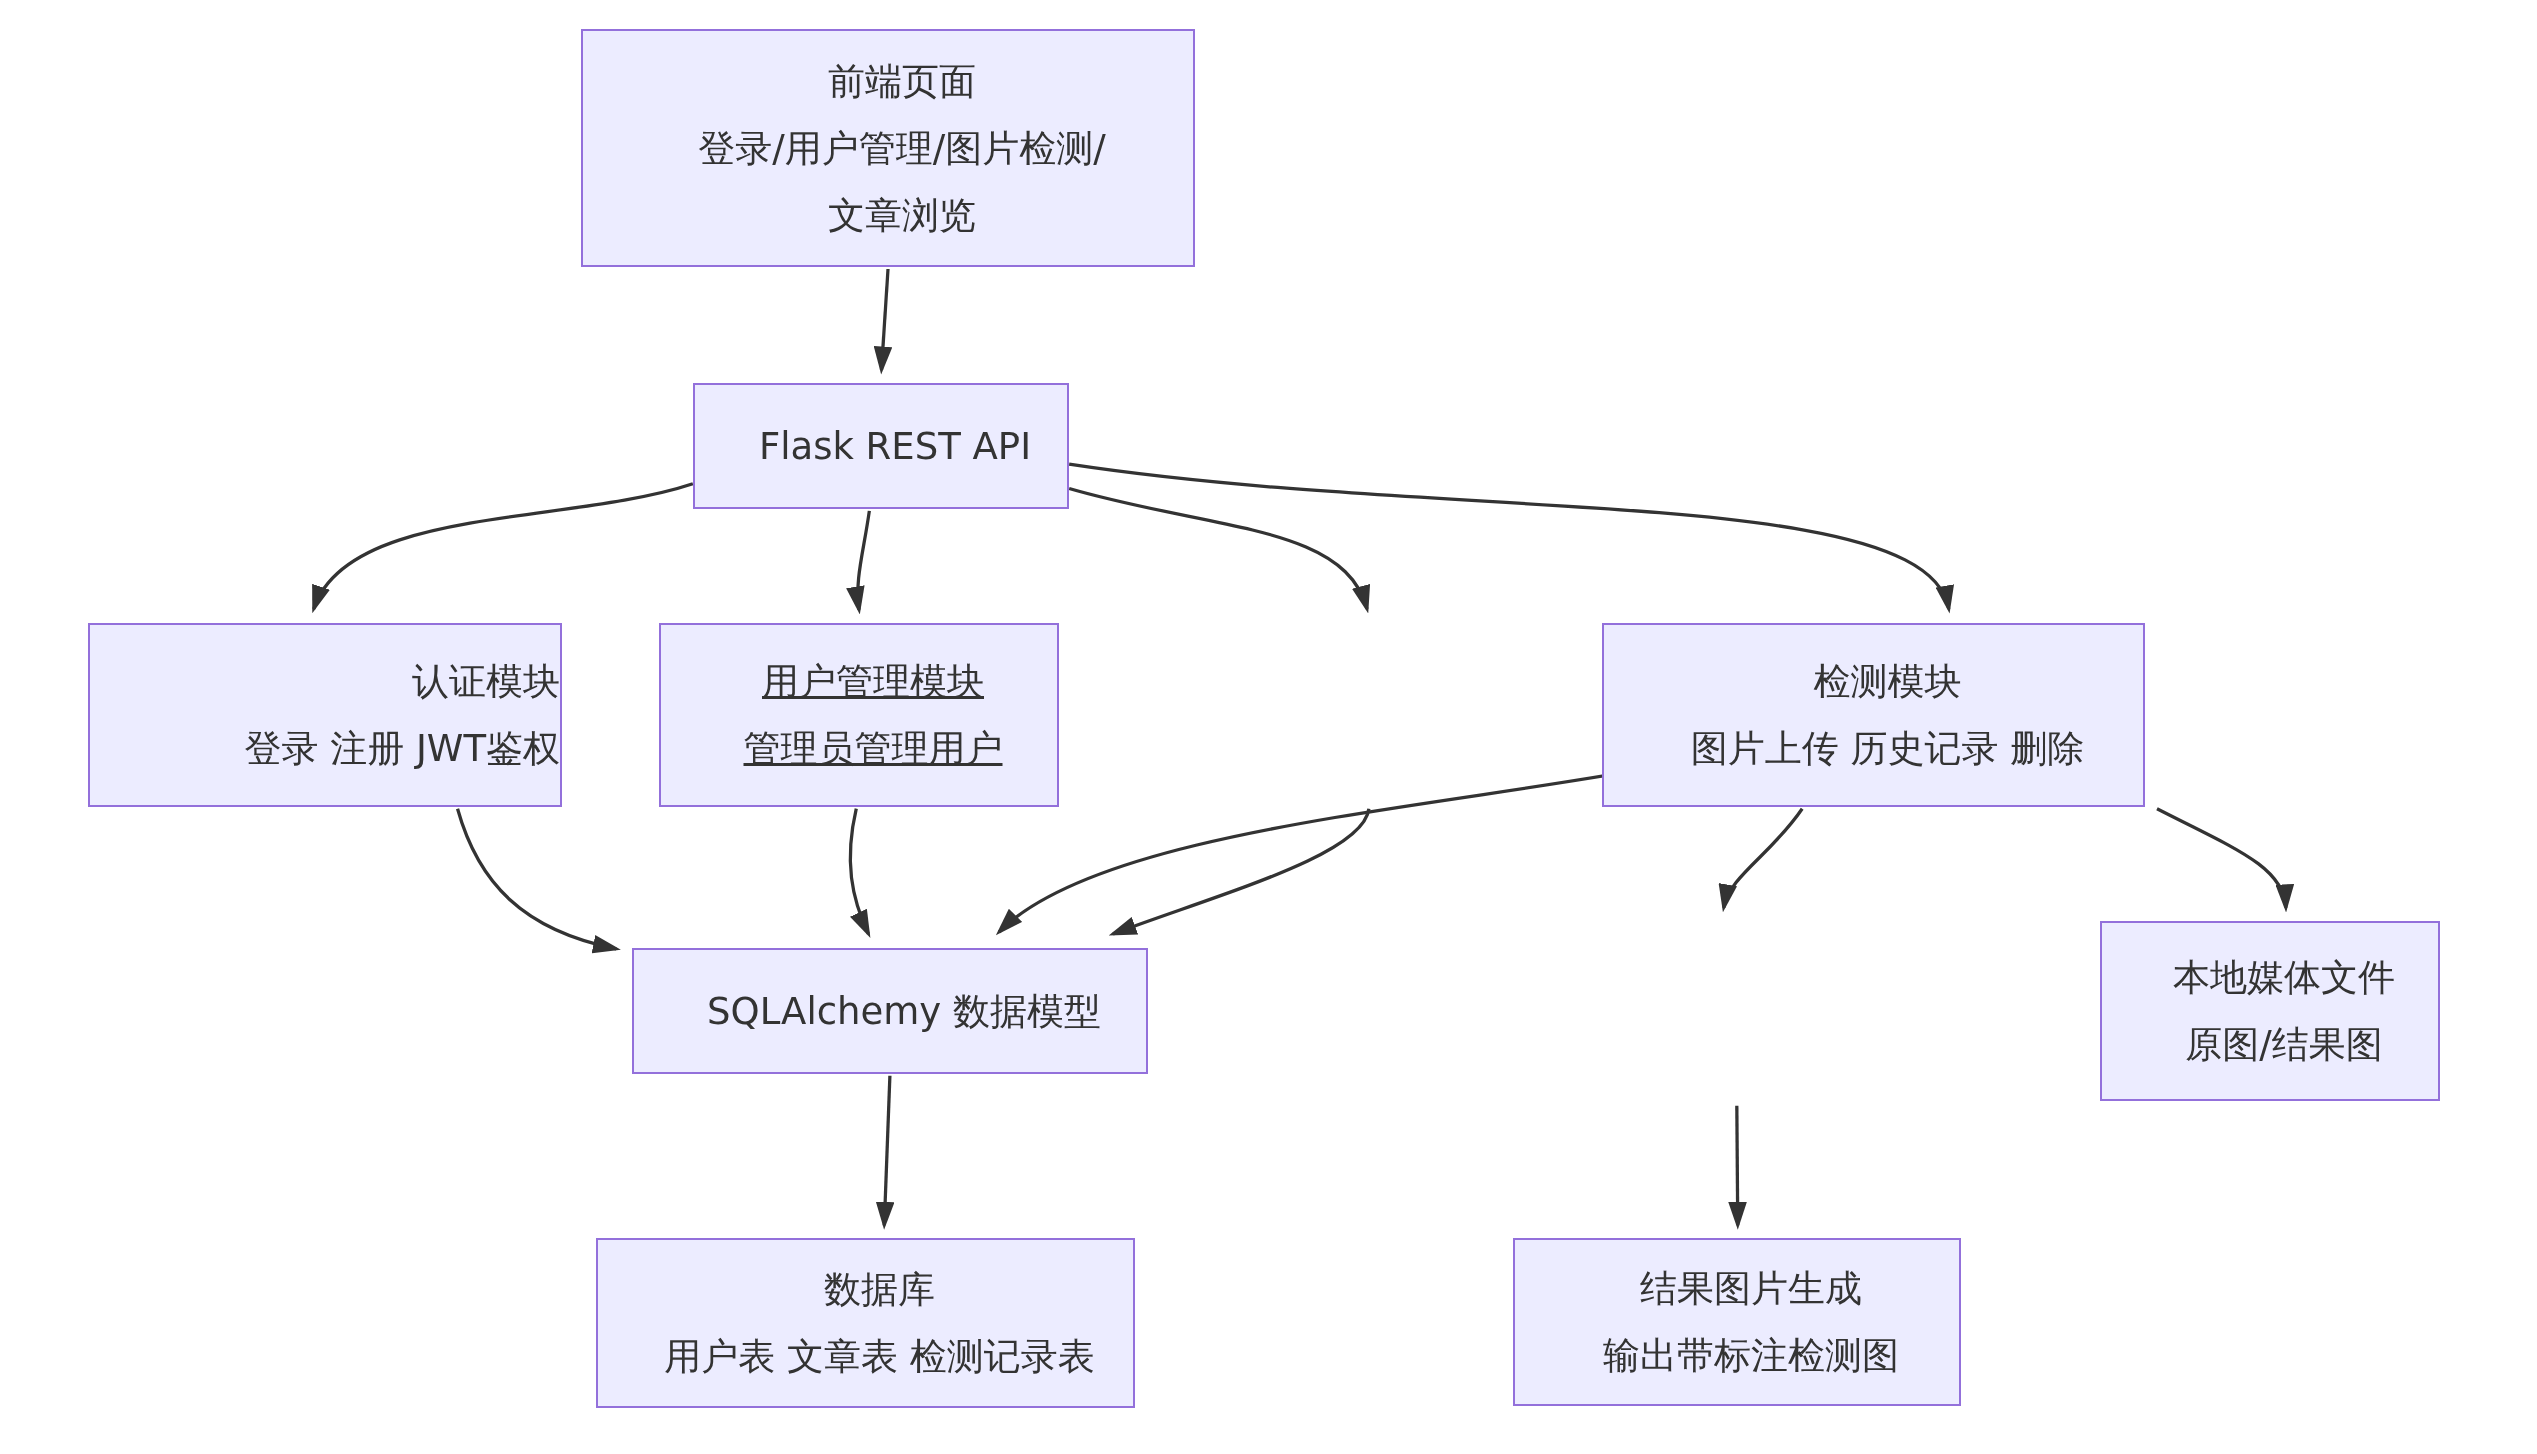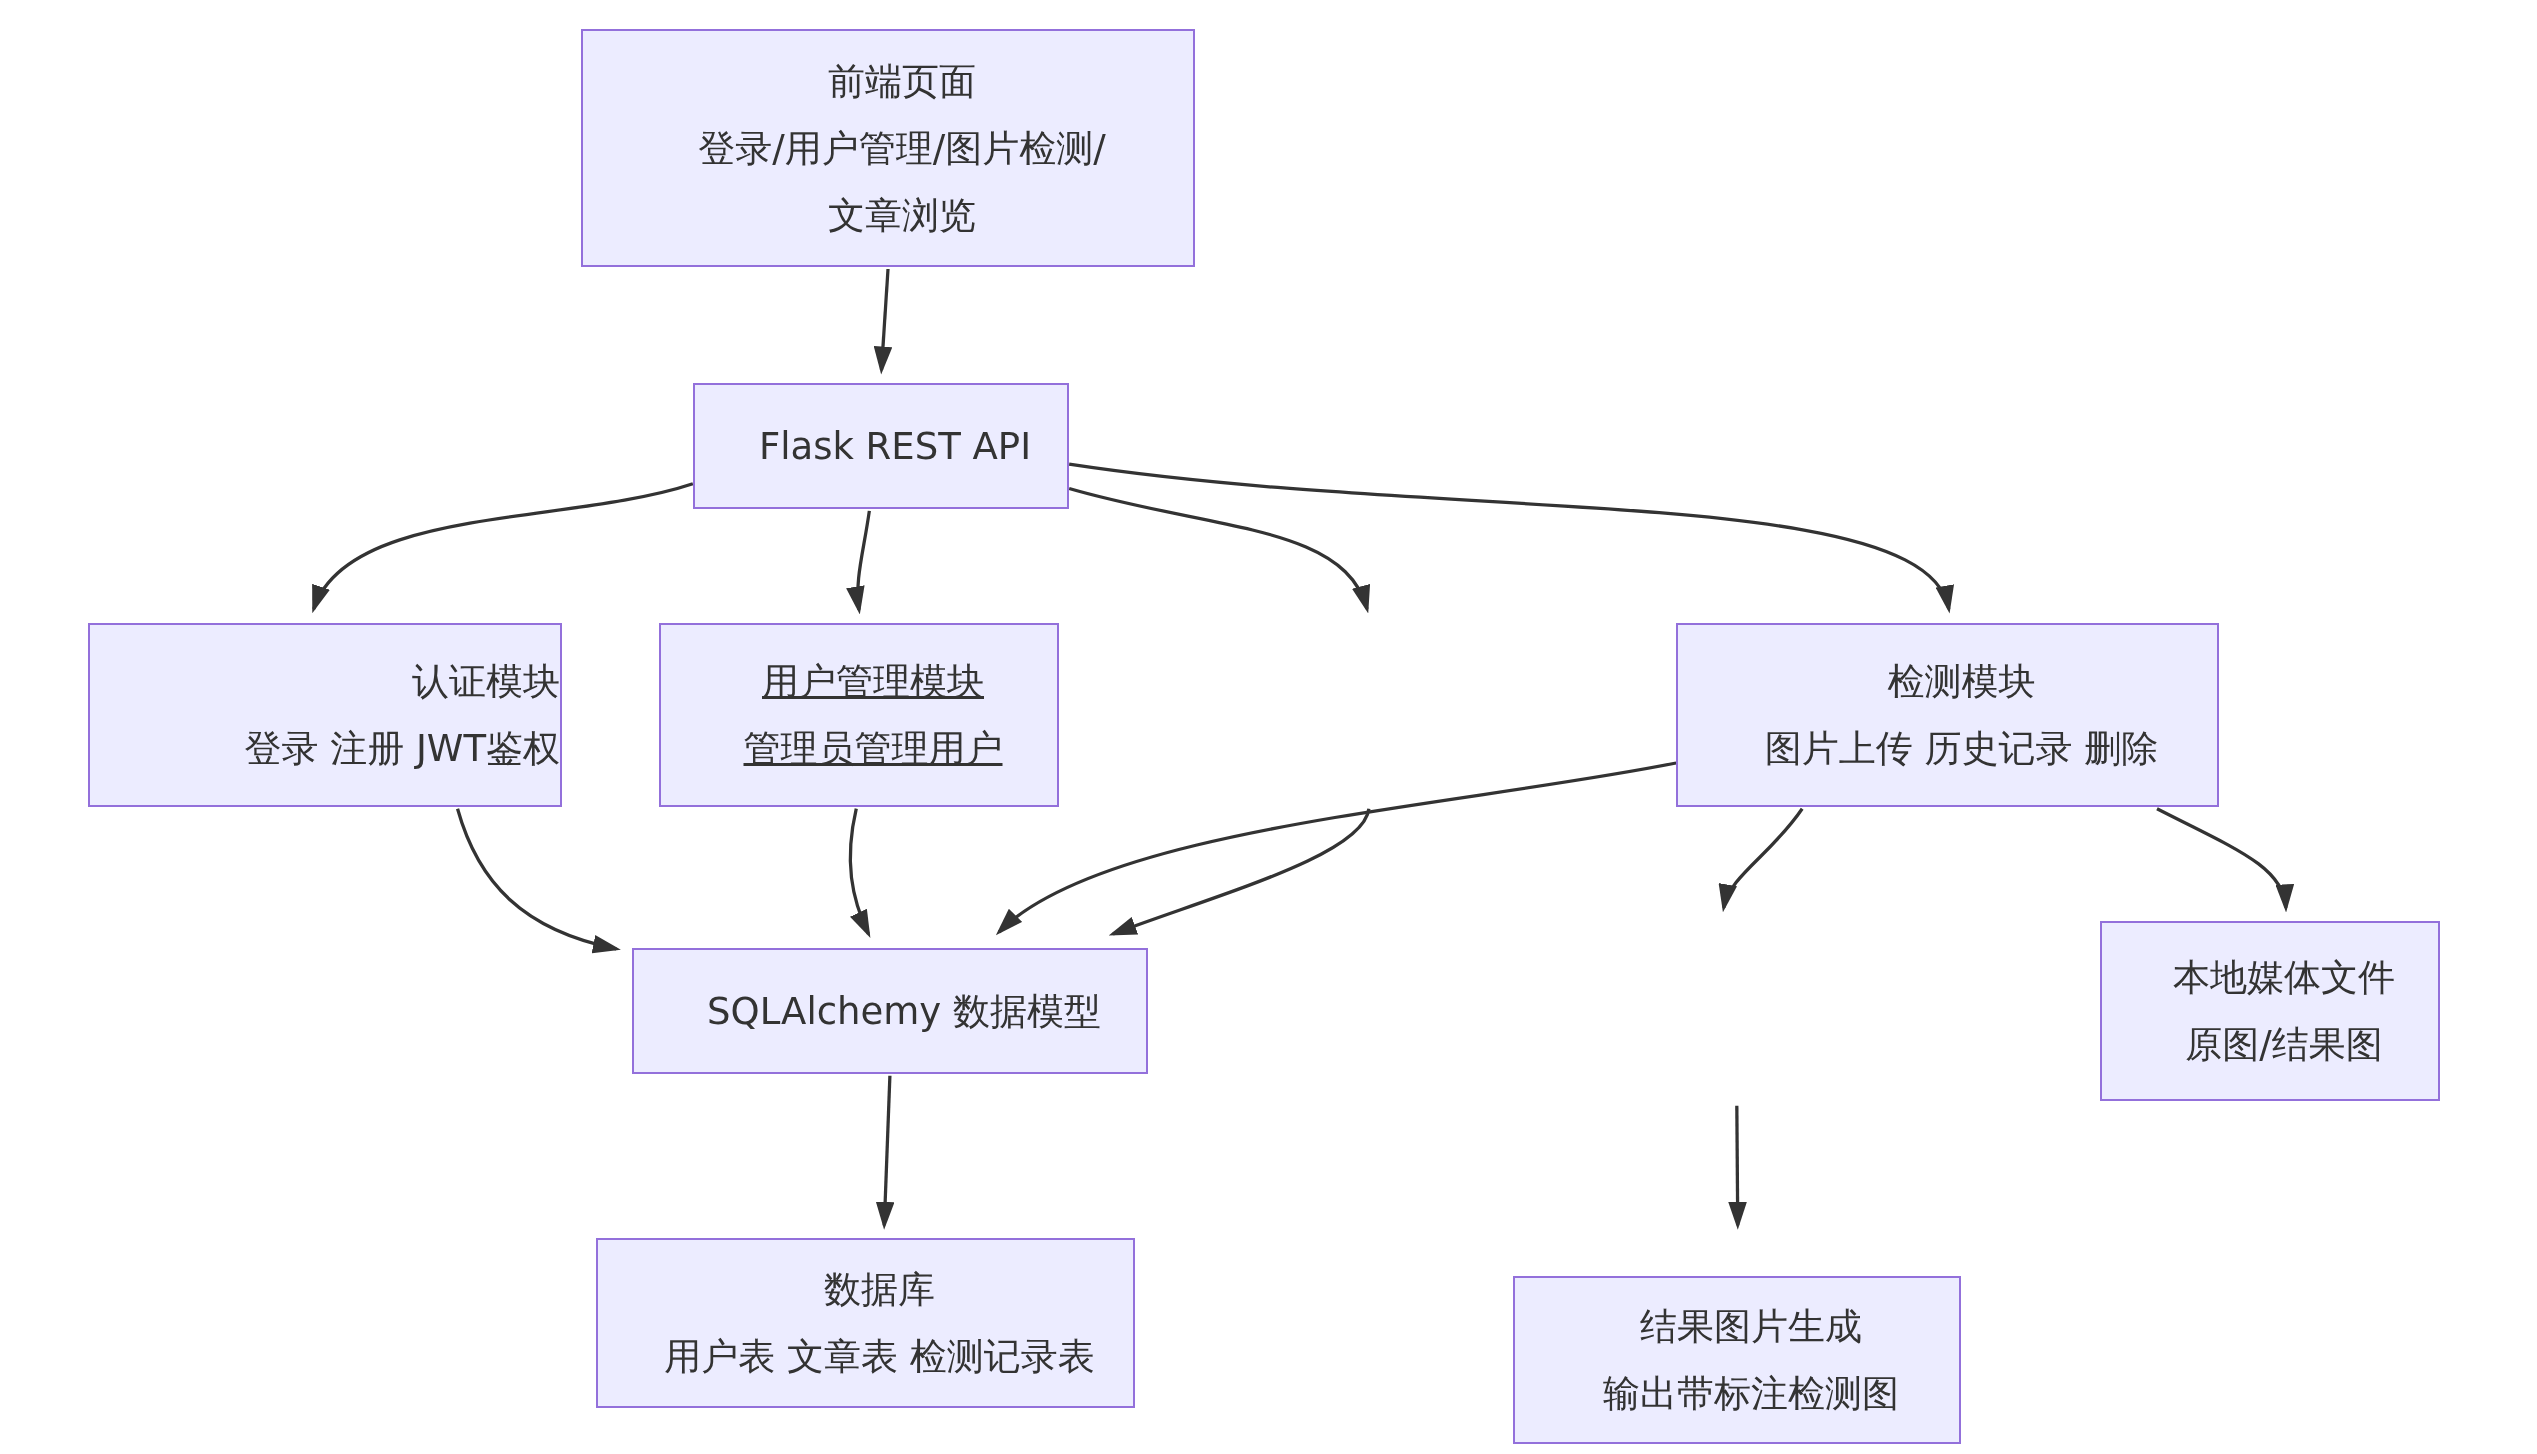--- a/index.html
+++ b/index.html
@@ -46,26 +46,26 @@
   }
   .node .line {
     line-height: 67px;
     white-space: nowrap;
   }
   #n-frontend { left: 581px;  top: 29px;   width: 614px; height: 238px; }
   #n-flask    { left: 693px;  top: 383px;  width: 376px; height: 126px; }
   #n-auth     { left: 88px;   top: 623px;  width: 474px; height: 184px; align-items: flex-end; }
   #n-user     { left: 659px;  top: 623px;  width: 400px; height: 184px; text-decoration: underline; }
   #n-article  { left: 1174px; top: 623px;  width: 390px; height: 184px; }
-  #n-detect   { left: 1676px; top: 623px;  width: 543px; height: 184px; }
+  #n-detect   { left: 1602px; top: 623px;  width: 543px; height: 184px; }
   #n-sqla     { left: 632px;  top: 948px; width: 516px; height: 126px; }
   #n-yolo     { left: 1482px; top: 921px;  width: 511px; height: 183px; }
   #n-media    { left: 2100px; top: 921px;  width: 340px; height: 180px; }
   #n-db       { left: 596px;  top: 1238px; width: 539px; height: 170px; }
-  #n-result   { left: 1513px; top: 1238px; width: 448px; height: 168px; margin-top: 38px; }
+  #n-result   { left: 1513px; top: 1238px; width: 448px; height: 168px; }
 </style>
 </head>
 <body>
 
 <div class="canvas">
 
   <svg class="edge-layer" viewBox="0 0 2718 1558" xmlns="http://www.w3.org/2000/svg">
     <defs>
       <marker id="arrow" markerUnits="userSpaceOnUse" markerWidth="30" markerHeight="20" refX="25" refY="10" orient="auto">
         <path d="M0,0 L30,10 L0,20 Z" fill="#333333"></path>

